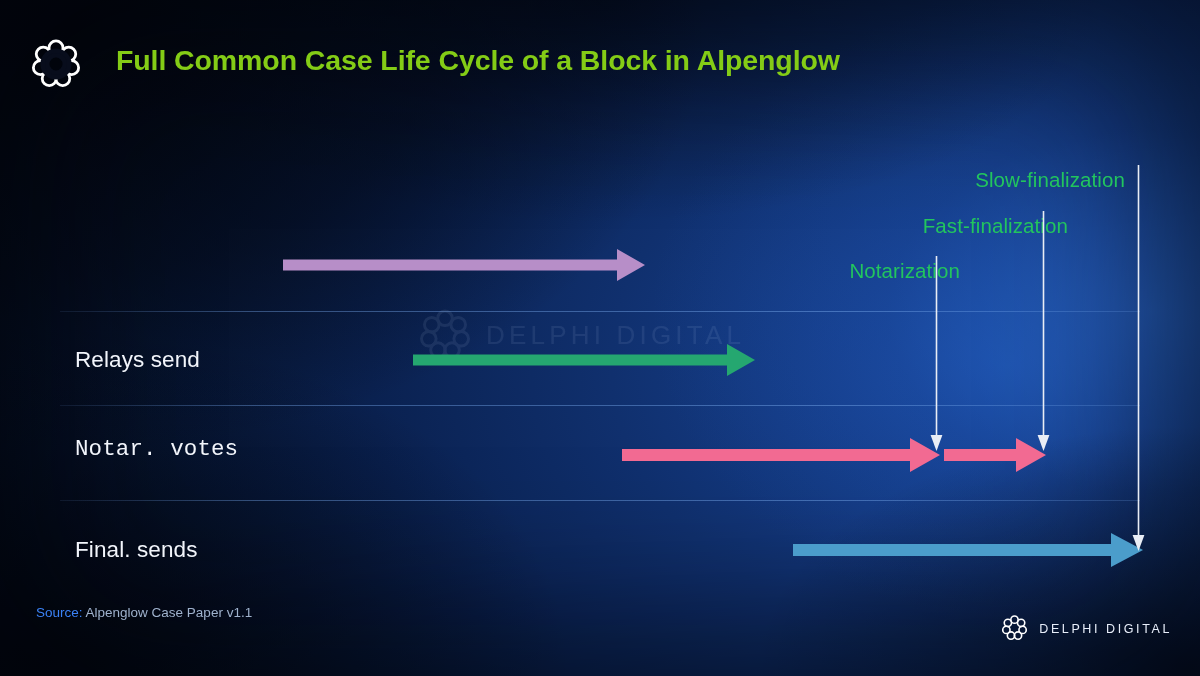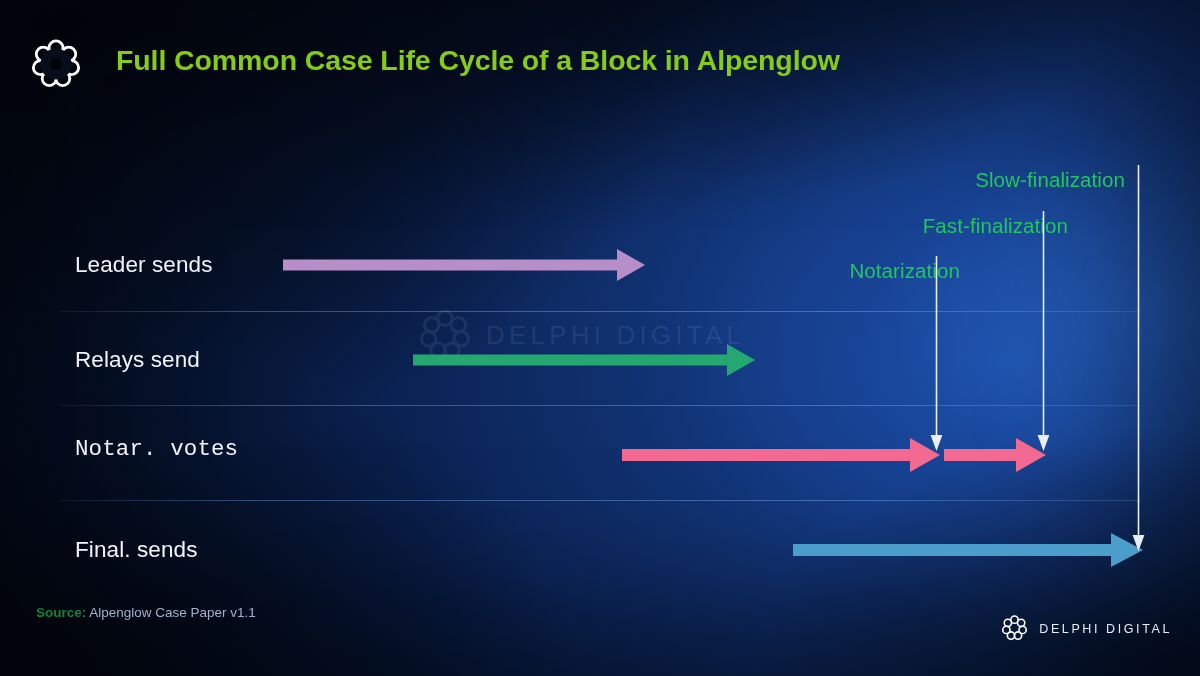--- a/index.html
+++ b/index.html
@@ -82,21 +82,21 @@
   .watermark .wm-text{
     font-size:26px;letter-spacing:4.2px;color:#cfe0ff;font-weight:500;
   }
 
   
   .source{
     position:absolute;left:36px;top:612px;
     font-size:13.5px;color:#9fb2cd;transform:translateY(-50%);
     white-space:nowrap;
   }
-  .source b{color:#15803d;font-weight:700;}
+  .source b{color:#3b82f6;font-weight:400;}
   .footer-logo{
     position:absolute;right:28px;top:628px;
     display:flex;align-items:center;gap:11px;
     transform:translateY(-50%);
   }
   .footer-logo .fl-text{
     font-size:12.5px;letter-spacing:2.6px;color:#e8eefa;font-weight:500;
   }
 </style>
 </head>
@@ -142,21 +142,20 @@
         <circle cx="80" cy="57" r="13.5"></circle>
         <circle cx="63" cy="78" r="13.5"></circle>
         <circle cx="37" cy="78" r="13.5"></circle>
         <circle cx="20" cy="57" r="13.5"></circle>
         <circle cx="25.5" cy="31" r="13.5"></circle>
       </g>
     </svg>
     <span class="wm-text">DELPHI DIGITAL</span>
   </div>
 
-  <div class="lane-label" style="top:265px;">Leader sends</div>
   <div class="lane-label" style="top:360px;">Relays send</div>
   <div class="lane-label" style="top:449px;font-family:Liberation Mono, monospace;">Notar. votes</div>
   <div class="lane-label" style="top:550px;">Final. sends</div>
 
   <div class="arrow" style="left:283px;top:265px;">
     <svg width="362" height="34" viewBox="0 0 362 34">
       <path d="M0,11.5 L334,11.5 L334,1 L362,17 L334,33 L334,22.5 L0,22.5 Z" fill="#b78ec8"></path>
     </svg>
   </div>
 

